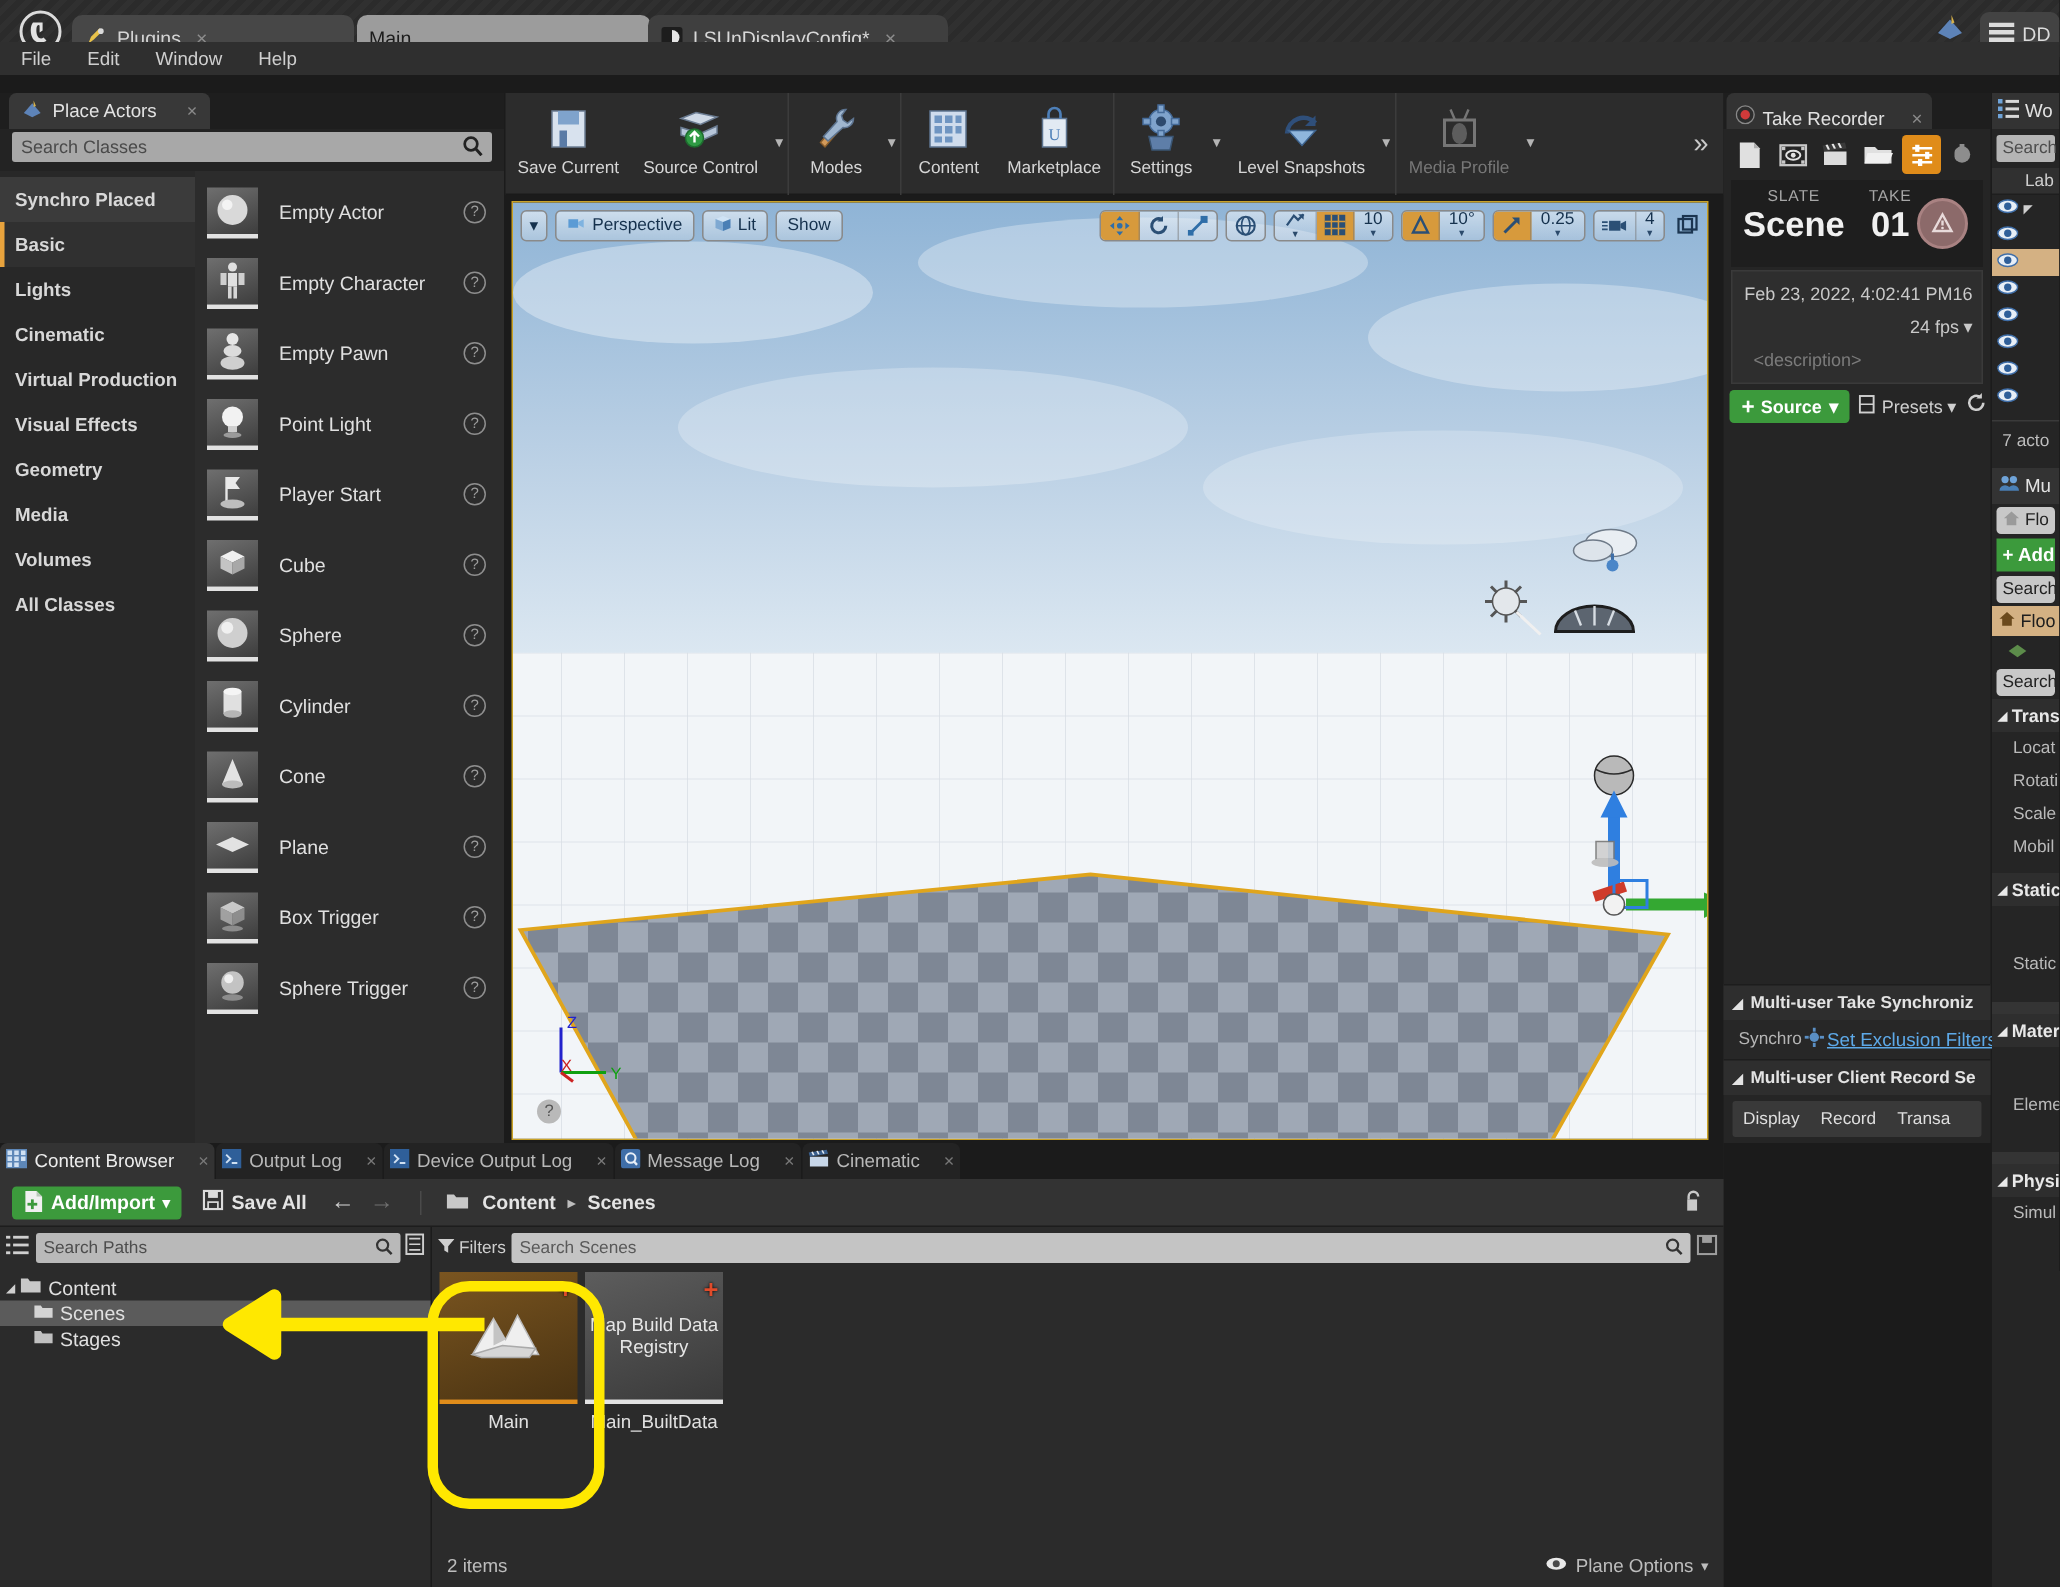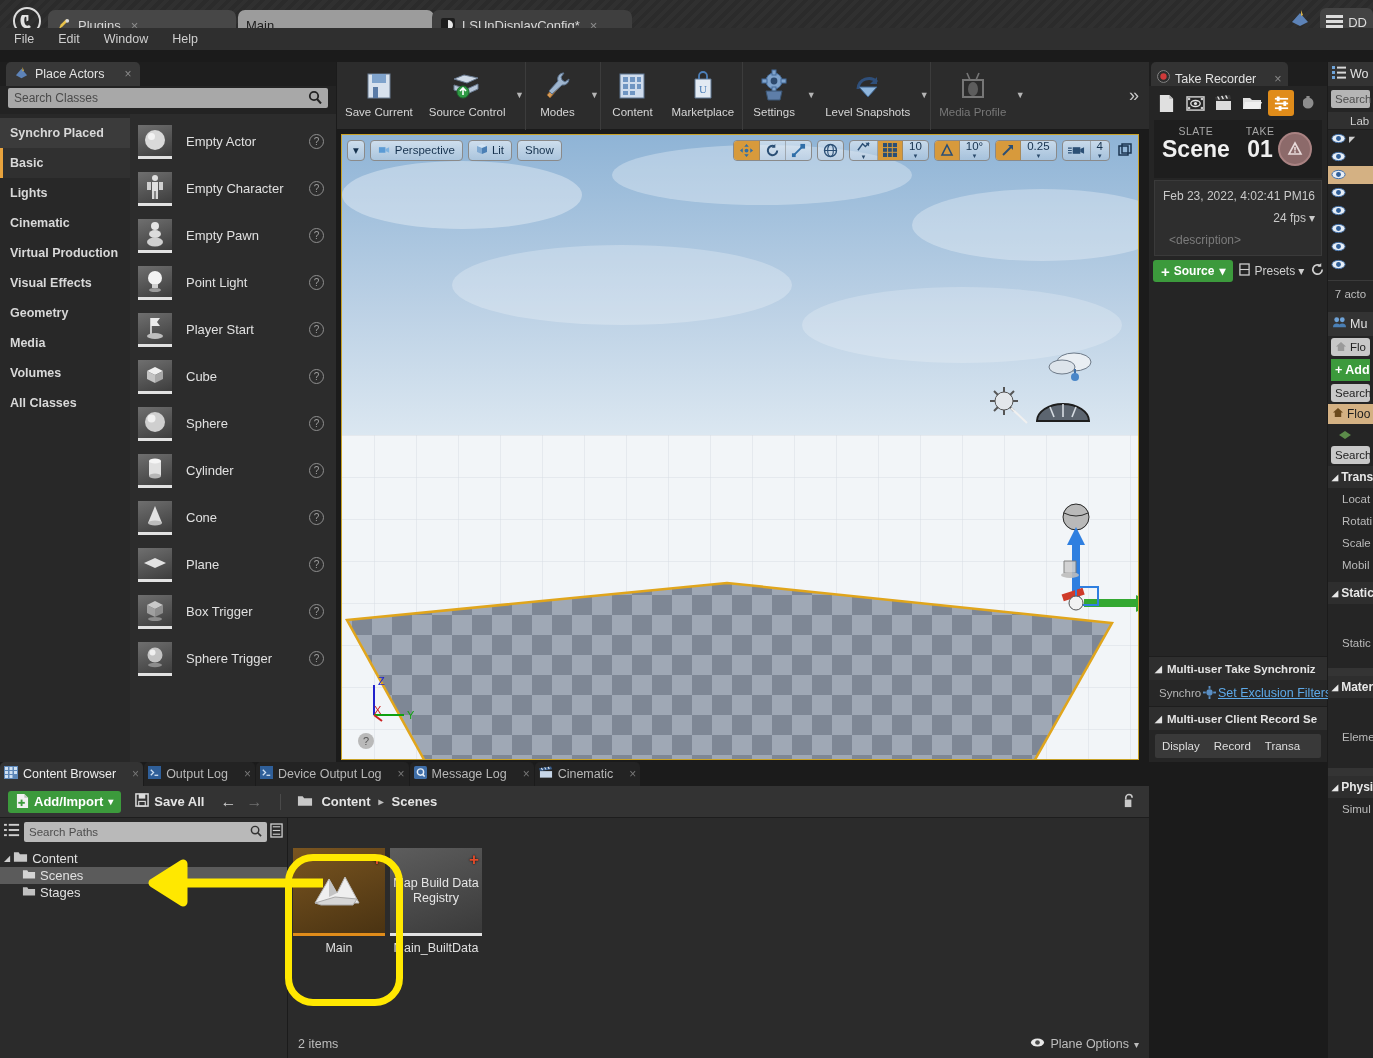--- a/index.html
+++ b/index.html
@@ -1310,20 +1310,45 @@
               <svg width="14" height="11" viewBox="0 0 15 11">
                   <path d="M1 1h4.6l1.2 1.8H14v7H1z" fill="#c0c0c0"></path>
                 </svg>
             </span>
             <span>Stages</span>
           </div>
         </div>
       </div>
 
       <div class="cb-right">
+        <div class="cb-filterbar">
+          <span class="cb-filter">
+            <span style="margin-right:3px">
+              <svg width="11" height="11" viewBox="0 0 12 12">
+                  <path d="M0 1h12L7.4 6.3V11L4.6 9.4V6.3z" fill="#cfcfcf"></path>
+                </svg>
+            </span>
+            <span>Filters</span>
+          </span>
+          <div class="cb-assetsearch">
+            <span>Search Scenes</span>
+            <span style="margin-left:auto">
+              <svg width="12" height="12" viewBox="0 0 13 13">
+                  <circle cx="5.5" cy="5.5" r="4" fill="none" stroke="#333" stroke-width="1.6"></circle>
+                  <line x1="8.4" y1="8.4" x2="12" y2="12" stroke="#333" stroke-width="1.8"></line>
+                </svg>
+            </span>
+          </div>
+          <span>
+            <svg width="14" height="14" viewBox="0 0 15 15">
+                <rect x="1" y="1" width="13" height="13" fill="none" stroke="#9e9e9e" stroke-width="1.5"></rect>
+                <rect x="4" y="1" width="7" height="5" fill="#9e9e9e"></rect>
+              </svg>
+          </span>
+        </div>
 
         <div class="assets">
           <div class="asset selected">
             <div class="th">
               <svg width="64" height="48" viewBox="0 0 64 48">
                 <path d="M8 36l14-24 8 14 8-16 14 26z" fill="#efefef" stroke="#b9b9b9"></path>
                 <path d="M8 36l20-6 22 2-4 6H14z" fill="#d6d6d6" stroke="#aaa"></path>
                 <path d="M22 12l8 14-8 4z" fill="#c4c4c4"></path>
               </svg>
               <span class="plus">+</span>

